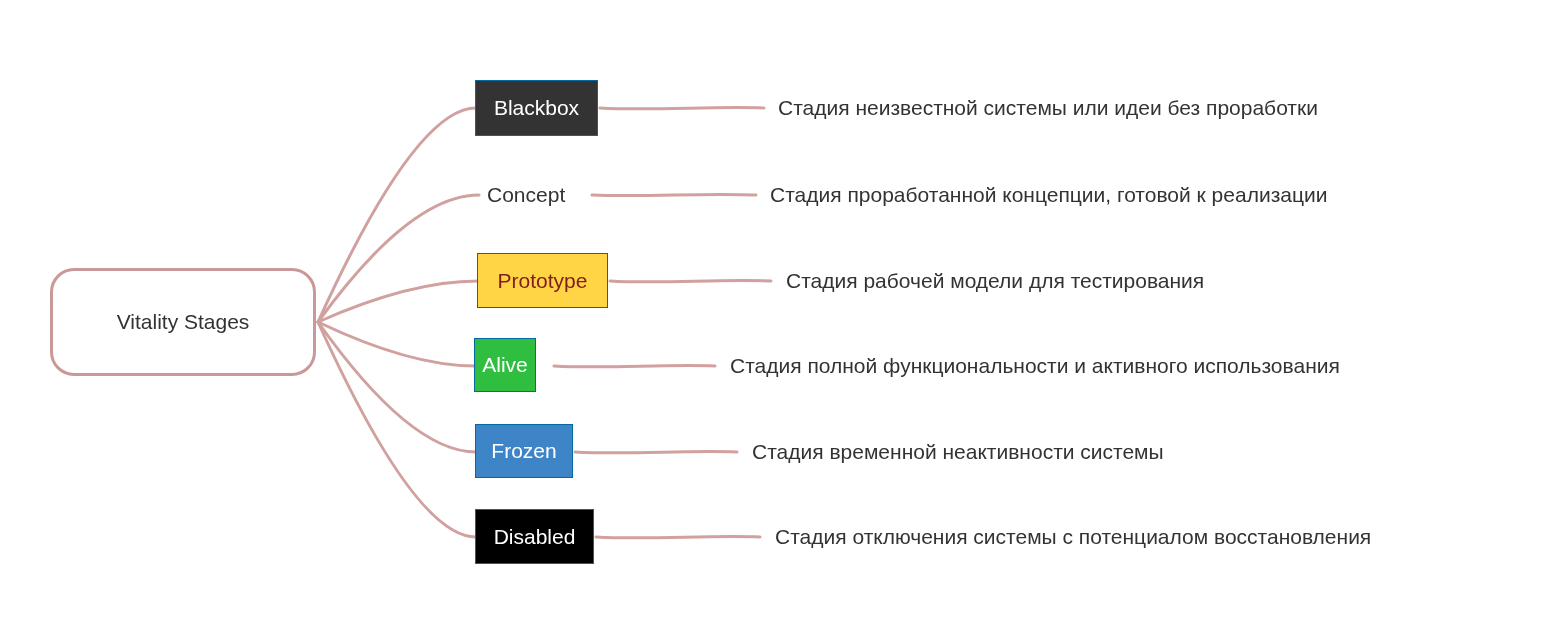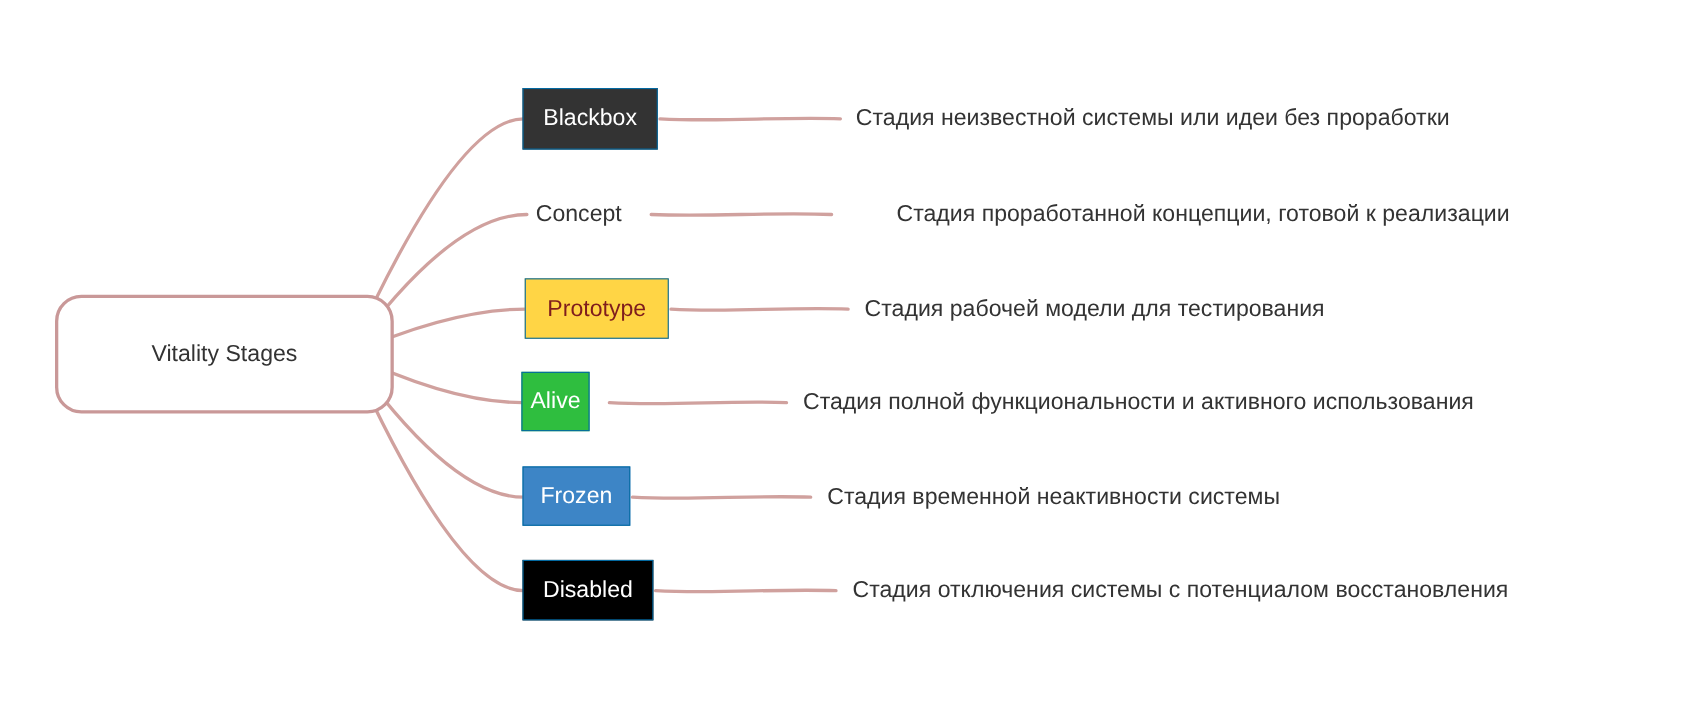--- a/index.html
+++ b/index.html
@@ -35,21 +35,21 @@
     align-items: center;
     justify-content: center;
     font-size: 21px;
     color: #333333;
     box-sizing: border-box;
     white-space: nowrap;
   }
   .root-node {
     left: 50px;
     top: 268px;
-    width: 308px;
+    width: 266px;
     height: 108px;
     background: #ffffff;
     border: 3px solid #c99898;
     border-radius: 24px;
   }
   .rect-node {
     border: 1px solid #0369a1;
   }
   .node-blackbox {
     left: 475px;
@@ -99,21 +99,21 @@
     color: #ffffff;
   }
   .desc {
     position: absolute;
     font-size: 21px;
     color: #333333;
     white-space: nowrap;
     line-height: 26px;
   }
   .desc-1 { left: 778px; top: 95px; }
-  .desc-2 { left: 770px; top: 182px; margin-left: 45px; }
+  .desc-2 { left: 770px; top: 182px; }
   .desc-3 { left: 786px; top: 268px; }
   .desc-4 { left: 730px; top: 353px; }
   .desc-5 { left: 752px; top: 439px; }
   .desc-6 { left: 775px; top: 524px; }
 </style>
 </head>
 <body>
 
 <div class="canvas">
 

